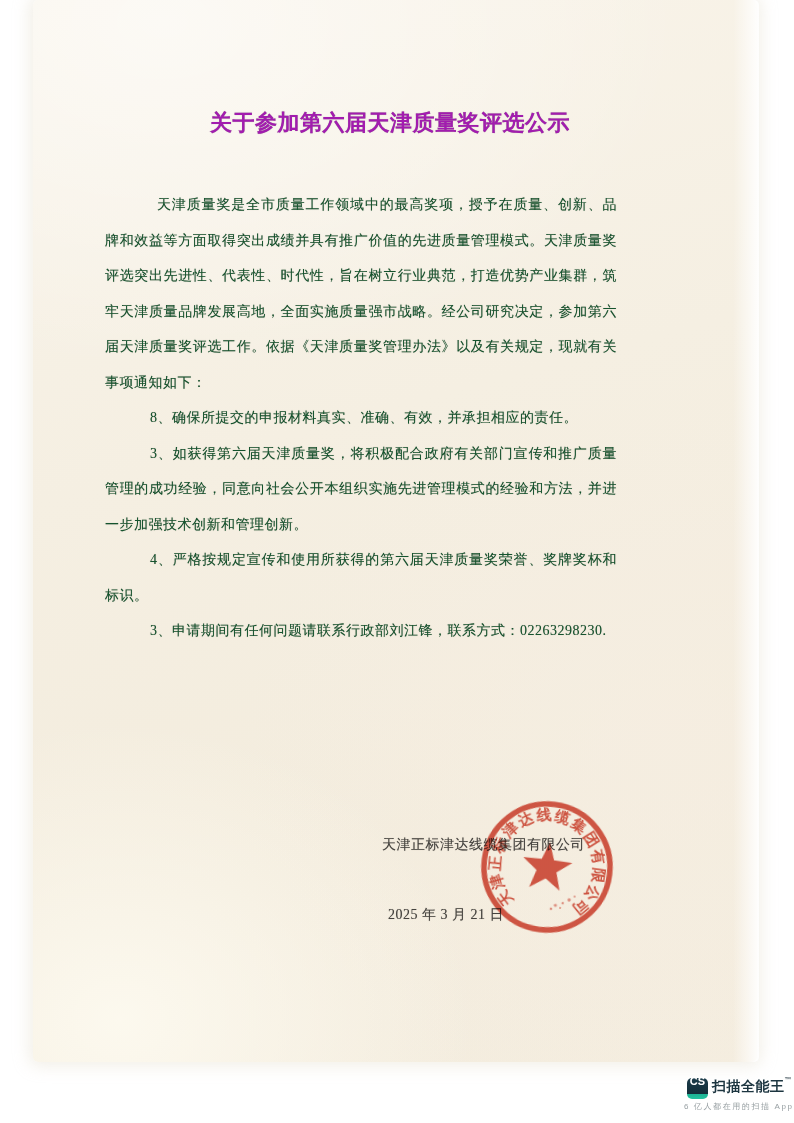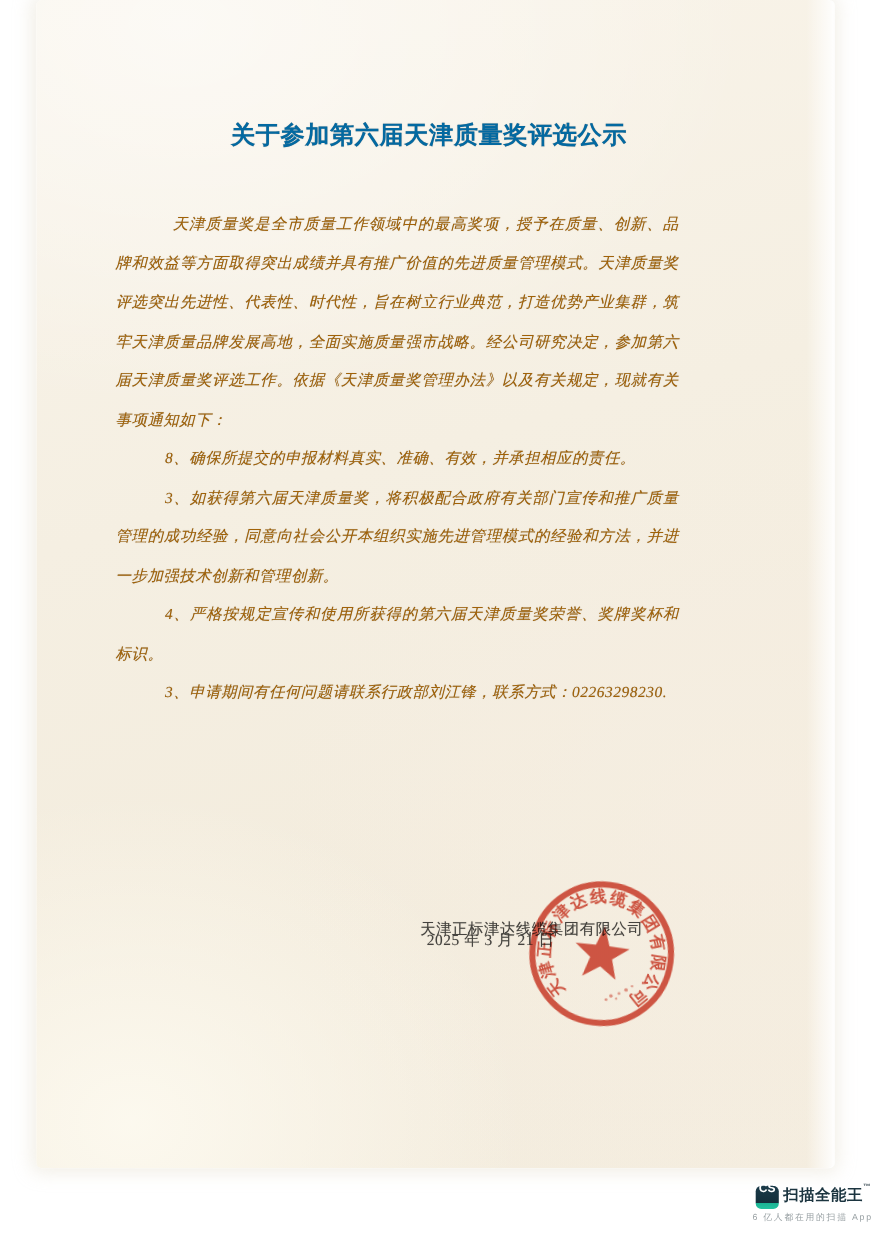--- a/index.html
+++ b/index.html
@@ -24,42 +24,41 @@
   
   .paper::after{
     content:"";position:absolute;top:0;right:-2px;width:26px;height:100%;
     background:linear-gradient(90deg, rgba(255,255,255,0) 0%, rgba(255,255,255,0.85) 90%);
     border-radius:0 5px 5px 0;
   }
 
   .doc-title{
     position:absolute;left:210px;top:108px;width:358px;
     text-align:center;font-size:22px;font-weight:bold;letter-spacing:0.5px;
-    color:#0369a1;text-shadow:0 0 0.7px rgba(85,80,72,0.55);
+    color:#a21caf;text-shadow:0 0 0.7px rgba(85,80,72,0.55);
     white-space:nowrap;
   }
 
   .doc-body{
     position:absolute;left:105px;top:187px;width:512px;
     font-size:14px;line-height:35.5px;letter-spacing:0.5px;
-    color:#a16207;text-align:justify;
+    color:#14532d;text-align:justify;
     text-shadow:0 0 0.7px rgba(95,90,82,0.5);
-    font-style:italic;
   }
   .doc-body p{margin:0;padding:0;}
   .doc-body p.lead{text-indent:52px;}
   .doc-body p.item{text-indent:45px;}
 
   .sig-company{
     position:absolute;left:382px;top:836px;
     font-size:14px;letter-spacing:0.5px;color:#45433f;white-space:nowrap;
     text-shadow:0 0 0.7px rgba(95,90,82,0.5);
   }
   .sig-date{
-    position:absolute;left:388px;top:846px;
+    position:absolute;left:388px;top:906px;
     font-size:14px;letter-spacing:0.5px;color:#45433f;white-space:nowrap;
     text-shadow:0 0 0.7px rgba(95,90,82,0.5);
   }
 
   .seal{
     position:absolute;left:472px;top:792px;width:150px;height:150px;
     transform:rotate(7deg);
     mix-blend-mode:multiply;opacity:0.92;
     filter:blur(0.4px);
   }

